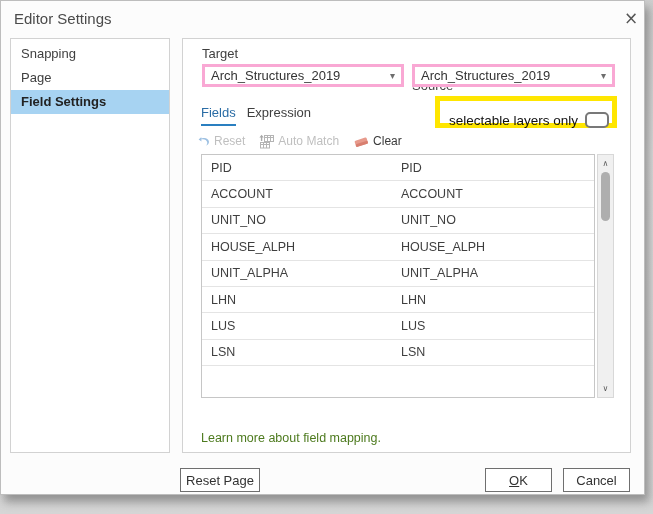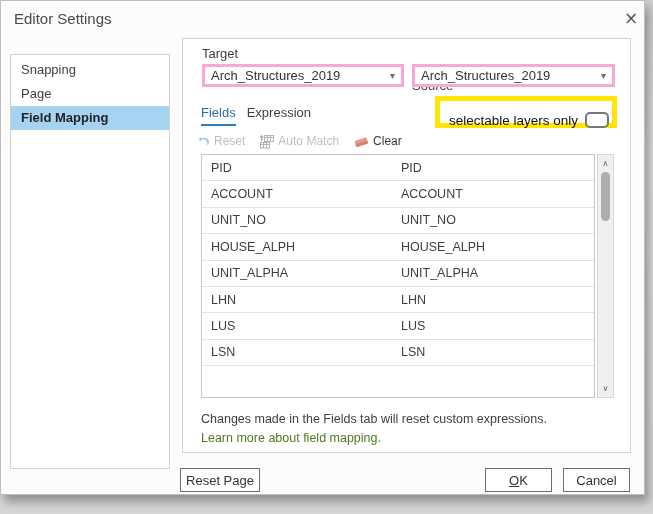--- a/index.html
+++ b/index.html
@@ -13,21 +13,21 @@
     position:absolute; left:0; top:3; width:645px; height:495px;
     background:#fcfcfc; border:1px solid #bdbdbd;
     box-shadow:4px 7px 9px rgba(90,90,90,.55);
   }
   .title{ position:absolute; left:13px; top:9px; font-size:15px; color:#4b4b4b; }
   .close{ position:absolute; left:618px; top:5px; width:24px; height:24px;
     font-size:17px; color:#555; text-align:center; line-height:24px; cursor:pointer;
     font-family:"DejaVu Sans",sans-serif;}
   .sidebar{
     position:absolute; left:9px; top:37px; width:160px; height:415px;
-    background:#fff; border:1px solid #d2d2d2; padding-top:3px;margin-top:16px;
+    background:#fff; border:1px solid #d2d2d2; padding-top:3px;
   }
   .side-item{ height:24px; line-height:24px; padding-left:10px; font-size:13px; color:#3f3f3f; cursor:pointer;}
   .side-item.selected{ background:#a7d3f2; font-weight:bold; color:#222; }
   .main{
     position:absolute; left:181px; top:37px; width:449px; height:415px;
     background:#fff; border:1px solid #d2d2d2;
   }
   .fld-label{ position:absolute; font-size:13px; color:#3f3f3f; }
   .combo{
     position:absolute; height:23px; background:#fff; border:3px solid #f9a8d4;
@@ -86,21 +86,21 @@
 <body>
 
 <div class="dialog">
 
   <div class="title">Editor Settings</div>
   <div class="close">×</div>
 
   <div class="sidebar">
     <div class="side-item">Snapping</div>
     <div class="side-item">Page</div>
-    <div class="side-item selected">Field Mapping</div>
+    <div class="side-item selected">Field Settings</div>
   </div>
 
   <div class="main">
 
     <div class="fld-label" style="left:19px; top:7px;">Target</div>
     <div class="combo" id="combo-target">
       <span>Arch_Structures_2019</span>
       <span class="arrow">▾</span>
     </div>
 
@@ -196,21 +196,20 @@
         <span class="c2">LSN</span>
       </div>
     </div>
 
     <div class="vscroll">
       <div class="sb-up">∧</div>
       <div class="sb-thumb"></div>
       <div class="sb-down">∨</div>
     </div>
 
-    <div class="note">Changes made in the Fields tab will reset custom expressions.</div>
     <div class="link">Learn more about field mapping.</div>
   </div>
 
   <button class="btn" id="btn-reset-page">Reset Page</button>
   <button class="btn" id="btn-ok"><span class="mn">O</span><span>K</span></button>
   <button class="btn" id="btn-cancel">Cancel</button>
 
 </div>
 
 </body></html>

